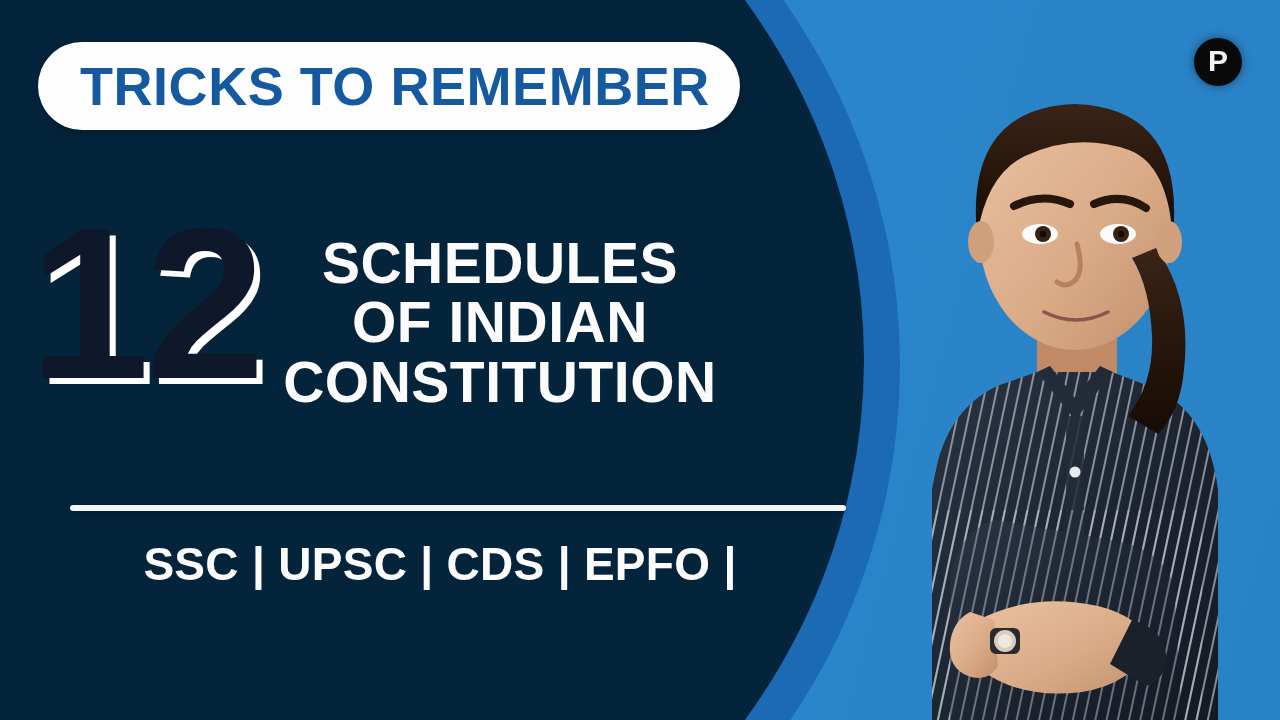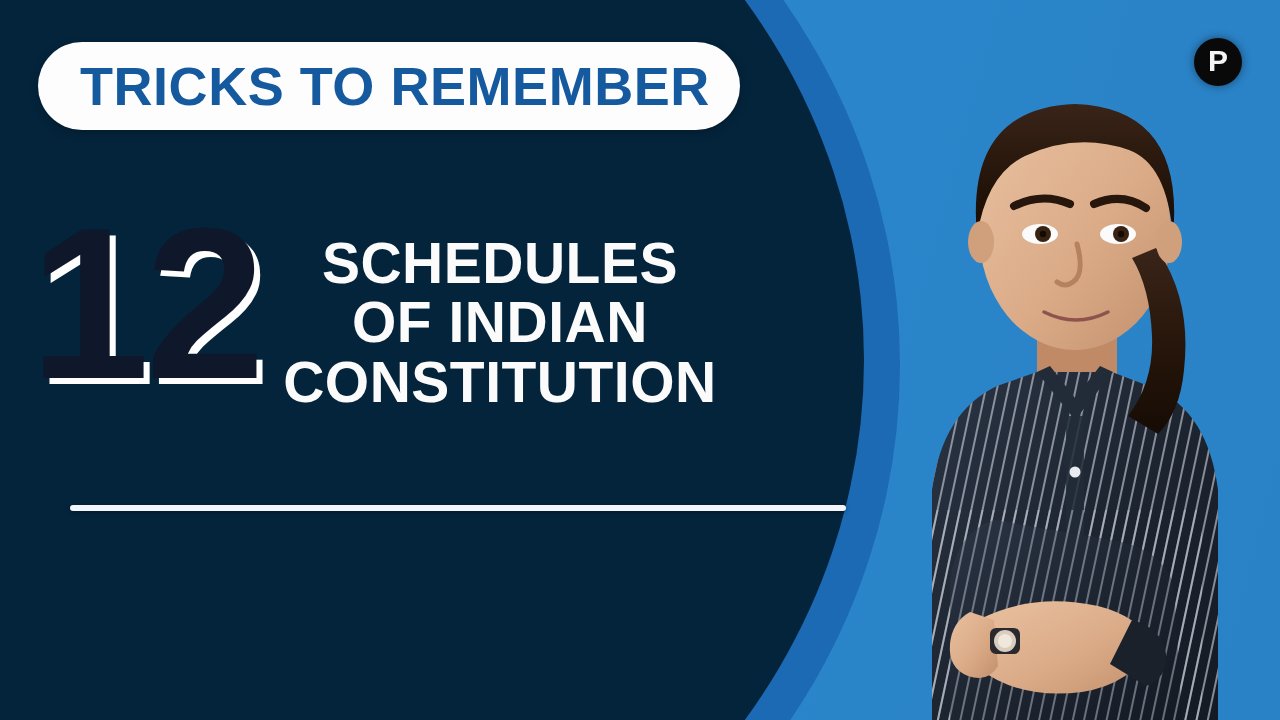--- a/index.html
+++ b/index.html
@@ -282,15 +282,16 @@
     <div class="heading">
       <div>SCHEDULES</div>
       <div>OF INDIAN</div>
       <div>CONSTITUTION</div>
     </div>
   </div>
 
   <div class="divider"></div>
 
   <div class="subtitle">
+    <div>SSC | UPSC | CDS | EPFO |</div>
   </div>
 
 </div>
 
 </body></html>

